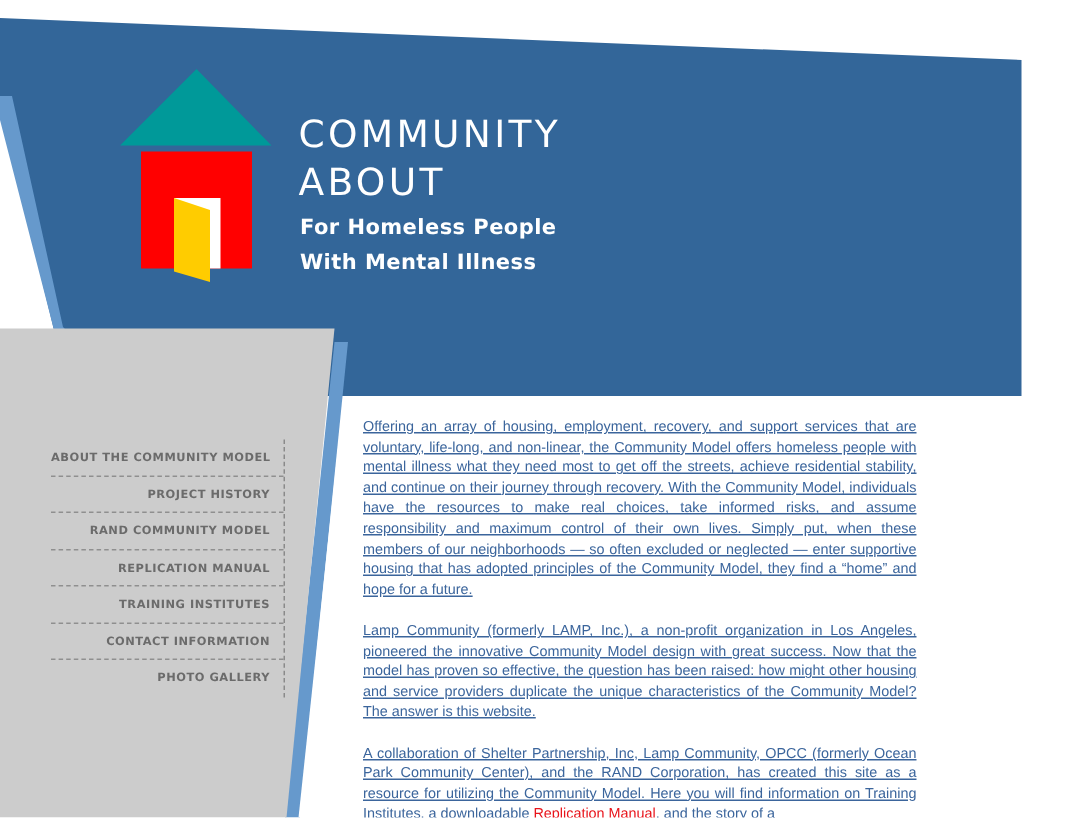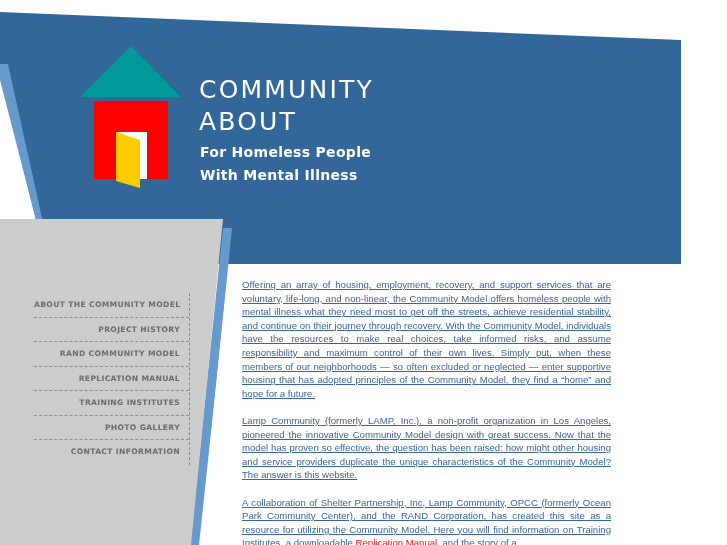--- a/index.html
+++ b/index.html
@@ -74,21 +74,21 @@
   <div>For Homeless People</div>
   <div>With Mental Illness</div>
 </div>
 
 <nav class="nav">
   <a class="nav-item">ABOUT THE COMMUNITY MODEL</a>
   <a class="nav-item">PROJECT HISTORY</a>
   <a class="nav-item">RAND COMMUNITY MODEL</a>
   <a class="nav-item">REPLICATION MANUAL</a>
   <a class="nav-item">TRAINING INSTITUTES</a>
+  <a class="nav-item">CONTACT INFORMATION</a>
   <a class="nav-item">PHOTO GALLERY</a>
-  <a class="nav-item">CONTACT INFORMATION</a>
 </nav>
 
 <div class="content">
   <p>Offering an array of housing, employment, recovery, and support services that are voluntary, life-long, and non-linear, the Community Model offers homeless people with mental illness what they need most to get off the streets, achieve residential stability, and continue on their journey through recovery. With the Community Model, individuals have the resources to make real choices, take informed risks, and assume responsibility and maximum control of their own lives. Simply put, when these members of our neighborhoods — so often excluded or neglected — enter supportive housing that has adopted principles of the Community Model, they find a “home” and hope for a future.</p>
   <p>Lamp Community (formerly LAMP, Inc.), a non-profit organization in Los Angeles, pioneered the innovative Community Model design with great success. Now that the model has proven so effective, the question has been raised: how might other housing and service providers duplicate the unique characteristics of the Community Model? The answer is this website.</p>
   <p><span>A collaboration of Shelter Partnership, Inc, Lamp Community, OPCC (formerly Ocean Park Community Center), and the RAND Corporation, has created this site as a resource for utilizing the Community Model. Here you will find information on Training Institutes, a downloadable </span><a>Replication Manual</a><span>, and the story of a</span></p>
 </div>
 
 </body></html>

